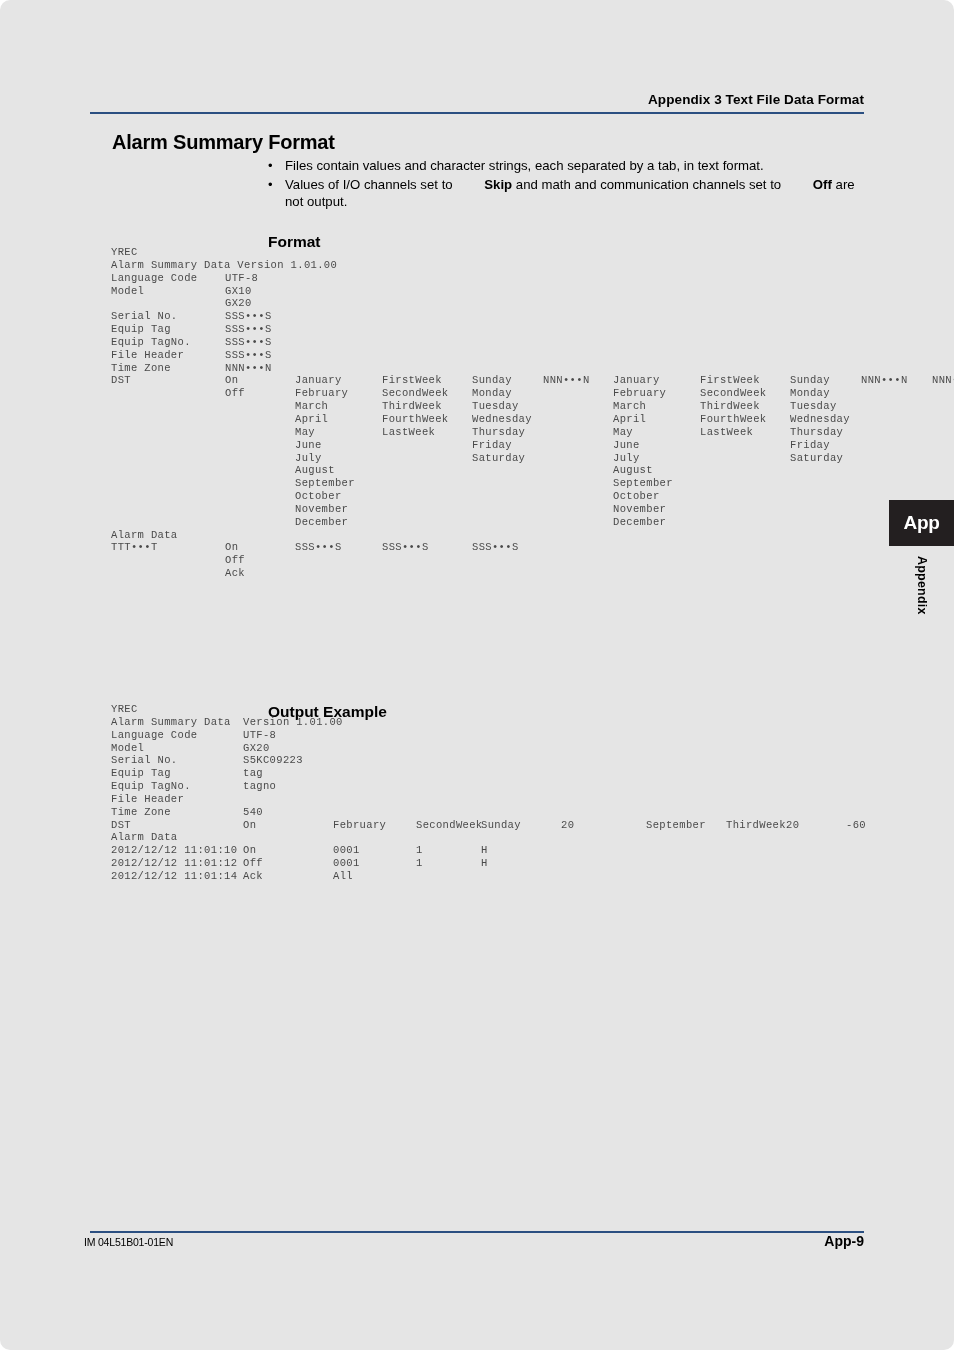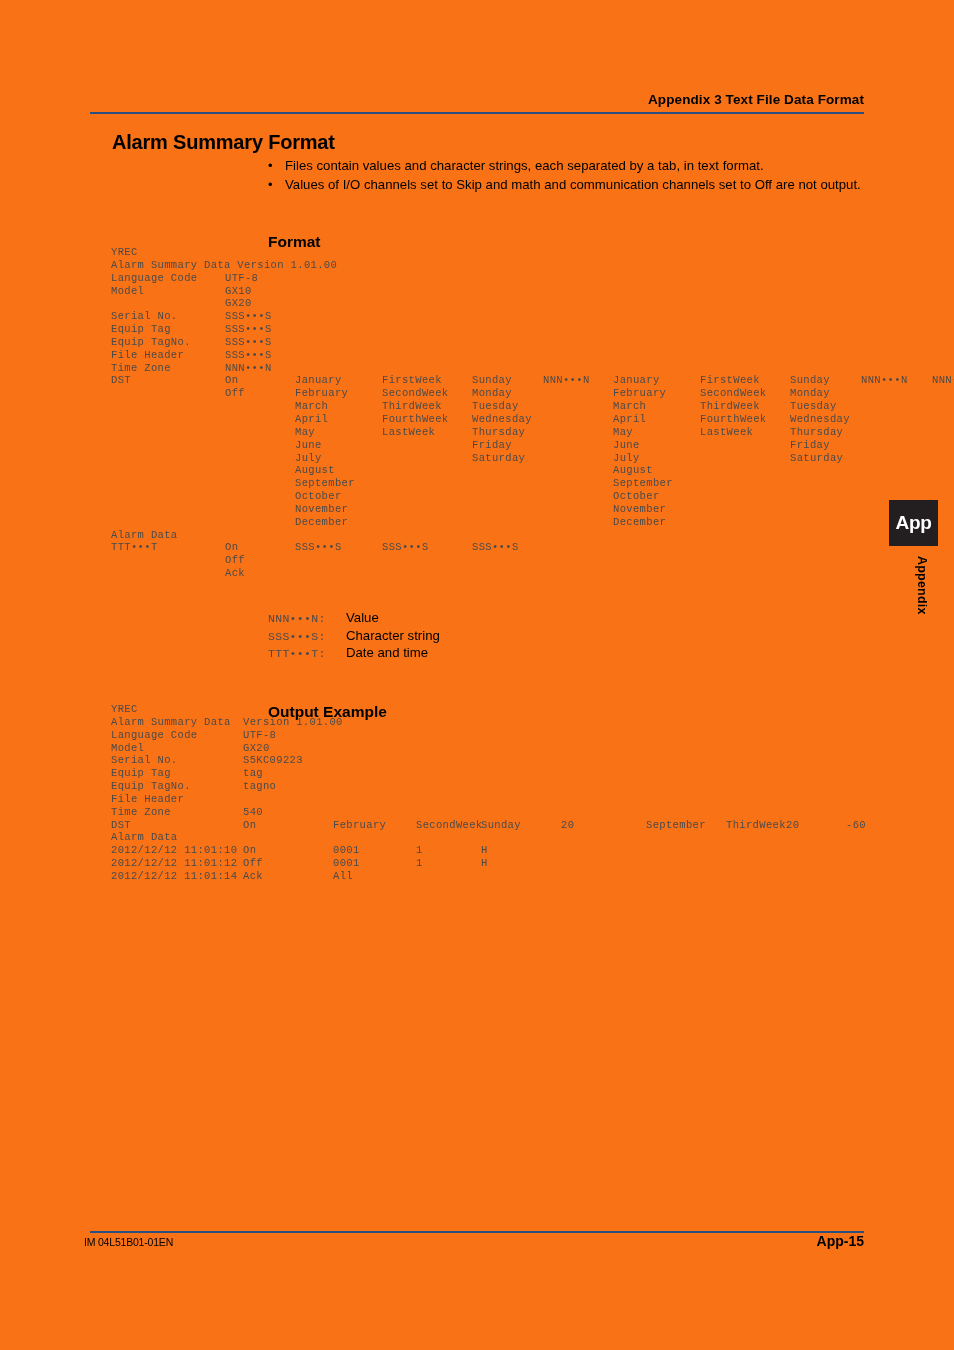--- a/index.html
+++ b/index.html
@@ -4,24 +4,25 @@
 <style>
   html, body {
     margin: 0;
     padding: 0;
     background: #ffffff;
   }
   .page {
     position: relative;
     width: 954px;
     height: 1350px;
-    background: #f97316;
+    background: #e5e5e5;
     overflow: hidden;
     font-family: "Liberation Sans", sans-serif;
     color: #000000;
+    border-radius: 10px;
   }
 
   
   .header-rule {
     position: absolute;
     left: 90px;
     top: 112px;
     width: 774px;
     height: 2px;
     background: #2b4f81;
@@ -63,21 +64,21 @@
   .bullet-dot {
     width: 17px;
     flex: 0 0 17px;
     text-align: left;
     font-size: 13px;
     line-height: 17.5px;
   }
   .bullet-text {
     flex: 1 1 auto;
   }
-  .bullet-text b { font-weight: normal; }
+  .bullet-text b { font-weight: bold; margin-left: 28px; }
 
   
   .sub-heading {
     position: absolute;
     font-size: 15.5px;
     font-weight: bold;
   }
   #subheading-format { left: 268px; top: 233px; }
   #subheading-output-example { left: 268px; top: 682px; margin-top: 21px; }
 
@@ -141,21 +142,21 @@
   .legend-desc {
     font-size: 13.2px;
     color: #000;
   }
 
   
   .app-tab {
     position: absolute;
     left: 889px;
     top: 500px;
-    width: 49px;
+    width: 65px;
     height: 46px;
     background: #231f20;
     color: #ffffff;
     font-size: 19px;
     font-weight: bold;
     display: flex;
     align-items: center;
     justify-content: center;
     letter-spacing: -0.3px;
   }
@@ -219,42 +220,28 @@
       </div>
       <div class="bullet-row">
         <span class="bullet-dot">•</span>
         <span class="bullet-text"><span>Values of I/O channels set to </span><b>Skip</b><span> and math and communication channels set to </span><b>Off</b><span> are not output.</span></span>
       </div>
     </div>
 
   <div class="sub-heading" id="subheading-format">Format</div>
   <div class="code-block" id="code-format"><span class="code-line"><span>YREC</span></span><span class="code-line"><span>Alarm Summary Data Version 1.01.00</span></span><span class="code-line"><span class="col c-label">Language Code</span><span class="col c-v1">UTF-8</span></span><span class="code-line"><span class="col c-label">Model</span><span class="col c-v1">GX10</span></span><span class="code-line"><span class="col c-label"></span><span class="col c-v1">GX20</span></span><span class="code-line"><span class="col c-label">Serial No.</span><span class="col c-v1">SSS•••S</span></span><span class="code-line"><span class="col c-label">Equip Tag</span><span class="col c-v1">SSS•••S</span></span><span class="code-line"><span class="col c-label">Equip TagNo.</span><span class="col c-v1">SSS•••S</span></span><span class="code-line"><span class="col c-label">File Header</span><span class="col c-v1">SSS•••S</span></span><span class="code-line"><span class="col c-label">Time Zone</span><span class="col c-v1">NNN•••N</span></span><span class="code-line"><span class="col c-label">DST</span><span class="col c-v1">On</span><span class="col c-v2">January</span><span class="col c-v3">FirstWeek</span><span class="col c-v4">Sunday</span><span class="col c-v5">NNN•••N</span><span class="col c-v6">January</span><span class="col c-v7">FirstWeek</span><span class="col c-v8">Sunday</span><span class="col c-v8">NNN•••N</span><span class="col c-v8">NNN•••N</span></span><span class="code-line"><span class="col c-label"></span><span class="col c-v1">Off</span><span class="col c-v2">February</span><span class="col c-v3">SecondWeek</span><span class="col c-v4">Monday</span><span class="col c-v5"></span><span class="col c-v6">February</span><span class="col c-v7">SecondWeek</span><span class="col c-v8">Monday</span></span><span class="code-line"><span class="col c-label"></span><span class="col c-v1"></span><span class="col c-v2">March</span><span class="col c-v3">ThirdWeek</span><span class="col c-v4">Tuesday</span><span class="col c-v5"></span><span class="col c-v6">March</span><span class="col c-v7">ThirdWeek</span><span class="col c-v8">Tuesday</span></span><span class="code-line"><span class="col c-label"></span><span class="col c-v1"></span><span class="col c-v2">April</span><span class="col c-v3">FourthWeek</span><span class="col c-v4">Wednesday</span><span class="col c-v5"></span><span class="col c-v6">April</span><span class="col c-v7">FourthWeek</span><span class="col c-v8">Wednesday</span></span><span class="code-line"><span class="col c-label"></span><span class="col c-v1"></span><span class="col c-v2">May</span><span class="col c-v3">LastWeek</span><span class="col c-v4">Thursday</span><span class="col c-v5"></span><span class="col c-v6">May</span><span class="col c-v7">LastWeek</span><span class="col c-v8">Thursday</span></span><span class="code-line"><span class="col c-label"></span><span class="col c-v1"></span><span class="col c-v2">June</span><span class="col c-v3"></span><span class="col c-v4">Friday</span><span class="col c-v5"></span><span class="col c-v6">June</span><span class="col c-v7"></span><span class="col c-v8">Friday</span></span><span class="code-line"><span class="col c-label"></span><span class="col c-v1"></span><span class="col c-v2">July</span><span class="col c-v3"></span><span class="col c-v4">Saturday</span><span class="col c-v5"></span><span class="col c-v6">July</span><span class="col c-v7"></span><span class="col c-v8">Saturday</span></span><span class="code-line"><span class="col c-label"></span><span class="col c-v1"></span><span class="col c-v2">August</span><span class="col c-v3"></span><span class="col c-v4"></span><span class="col c-v5"></span><span class="col c-v6">August</span></span><span class="code-line"><span class="col c-label"></span><span class="col c-v1"></span><span class="col c-v2">September</span><span class="col c-v3"></span><span class="col c-v4"></span><span class="col c-v5"></span><span class="col c-v6">September</span></span><span class="code-line"><span class="col c-label"></span><span class="col c-v1"></span><span class="col c-v2">October</span><span class="col c-v3"></span><span class="col c-v4"></span><span class="col c-v5"></span><span class="col c-v6">October</span></span><span class="code-line"><span class="col c-label"></span><span class="col c-v1"></span><span class="col c-v2">November</span><span class="col c-v3"></span><span class="col c-v4"></span><span class="col c-v5"></span><span class="col c-v6">November</span></span><span class="code-line"><span class="col c-label"></span><span class="col c-v1"></span><span class="col c-v2">December</span><span class="col c-v3"></span><span class="col c-v4"></span><span class="col c-v5"></span><span class="col c-v6">December</span></span><span class="code-line"><span>Alarm Data</span></span><span class="code-line"><span class="col c-label">TTT•••T</span><span class="col c-v1">On</span><span class="col c-v2">SSS•••S</span><span class="col c-v3">SSS•••S</span><span class="col c-v4">SSS•••S</span></span><span class="code-line"><span class="col c-label"></span><span class="col c-v1">Off</span></span><span class="code-line"><span class="col c-label"></span><span class="col c-v1">Ack</span></span></div>
 
-  <div class="legend">
-      <div class="legend-row">
-        <span class="legend-code">NNN•••N:</span>
-        <span class="legend-desc">Value</span>
-      </div>
-      <div class="legend-row">
-        <span class="legend-code">SSS•••S:</span>
-        <span class="legend-desc">Character string</span>
-      </div>
-      <div class="legend-row">
-        <span class="legend-code">TTT•••T:</span>
-        <span class="legend-desc">Date and time</span>
-      </div>
-    </div>
 
   <div class="sub-heading" id="subheading-output-example">Output Example</div>
   <div class="code-block" id="code-output"><span class="code-line"><span>YREC</span></span><span class="code-line"><span class="col o-label">Alarm Summary Data</span><span class="col o-v1">Version 1.01.00</span></span><span class="code-line"><span class="col o-label">Language Code</span><span class="col o-v1">UTF-8</span></span><span class="code-line"><span class="col o-label">Model</span><span class="col o-v1">GX20</span></span><span class="code-line"><span class="col o-label">Serial No.</span><span class="col o-v1">S5KC09223</span></span><span class="code-line"><span class="col o-label">Equip Tag</span><span class="col o-v1">tag</span></span><span class="code-line"><span class="col o-label">Equip TagNo.</span><span class="col o-v1">tagno</span></span><span class="code-line"><span>File Header</span></span><span class="code-line"><span class="col o-label">Time Zone</span><span class="col o-v1">540</span></span><span class="code-line"><span class="col o-label">DST</span><span class="col o-v1">On</span><span class="col o-v2">February</span><span class="col o-v3">SecondWeek</span><span class="col o-v4">Sunday</span><span class="col o-v5">20</span><span class="col o-v6">September</span><span class="col o-v7">ThirdWeek</span><span class="col o-v7">20</span><span class="col o-v7">-60</span></span><span class="code-line"><span>Alarm Data</span></span><span class="code-line"><span class="col o-label">2012/12/12 11:01:10</span><span class="col o-v1">On</span><span class="col o-v2">0001</span><span class="col o-v3">1</span><span class="col o-v4">H</span></span><span class="code-line"><span class="col o-label">2012/12/12 11:01:12</span><span class="col o-v1">Off</span><span class="col o-v2">0001</span><span class="col o-v3">1</span><span class="col o-v4">H</span></span><span class="code-line"><span class="col o-label">2012/12/12 11:01:14</span><span class="col o-v1">Ack</span><span class="col o-v2">All</span></span></div>
 
   <div class="app-tab">
     <span>App</span>
   </div>
   <div class="app-tab-label">
     <span>Appendix</span>
   </div>
 
   <div class="footer-rule"></div>
   <div class="footer-left">IM 04L51B01-01EN</div>
-  <div class="footer-right">App-15</div>
+  <div class="footer-right">App-9</div>
 
 </div>
 
 </body></html>

